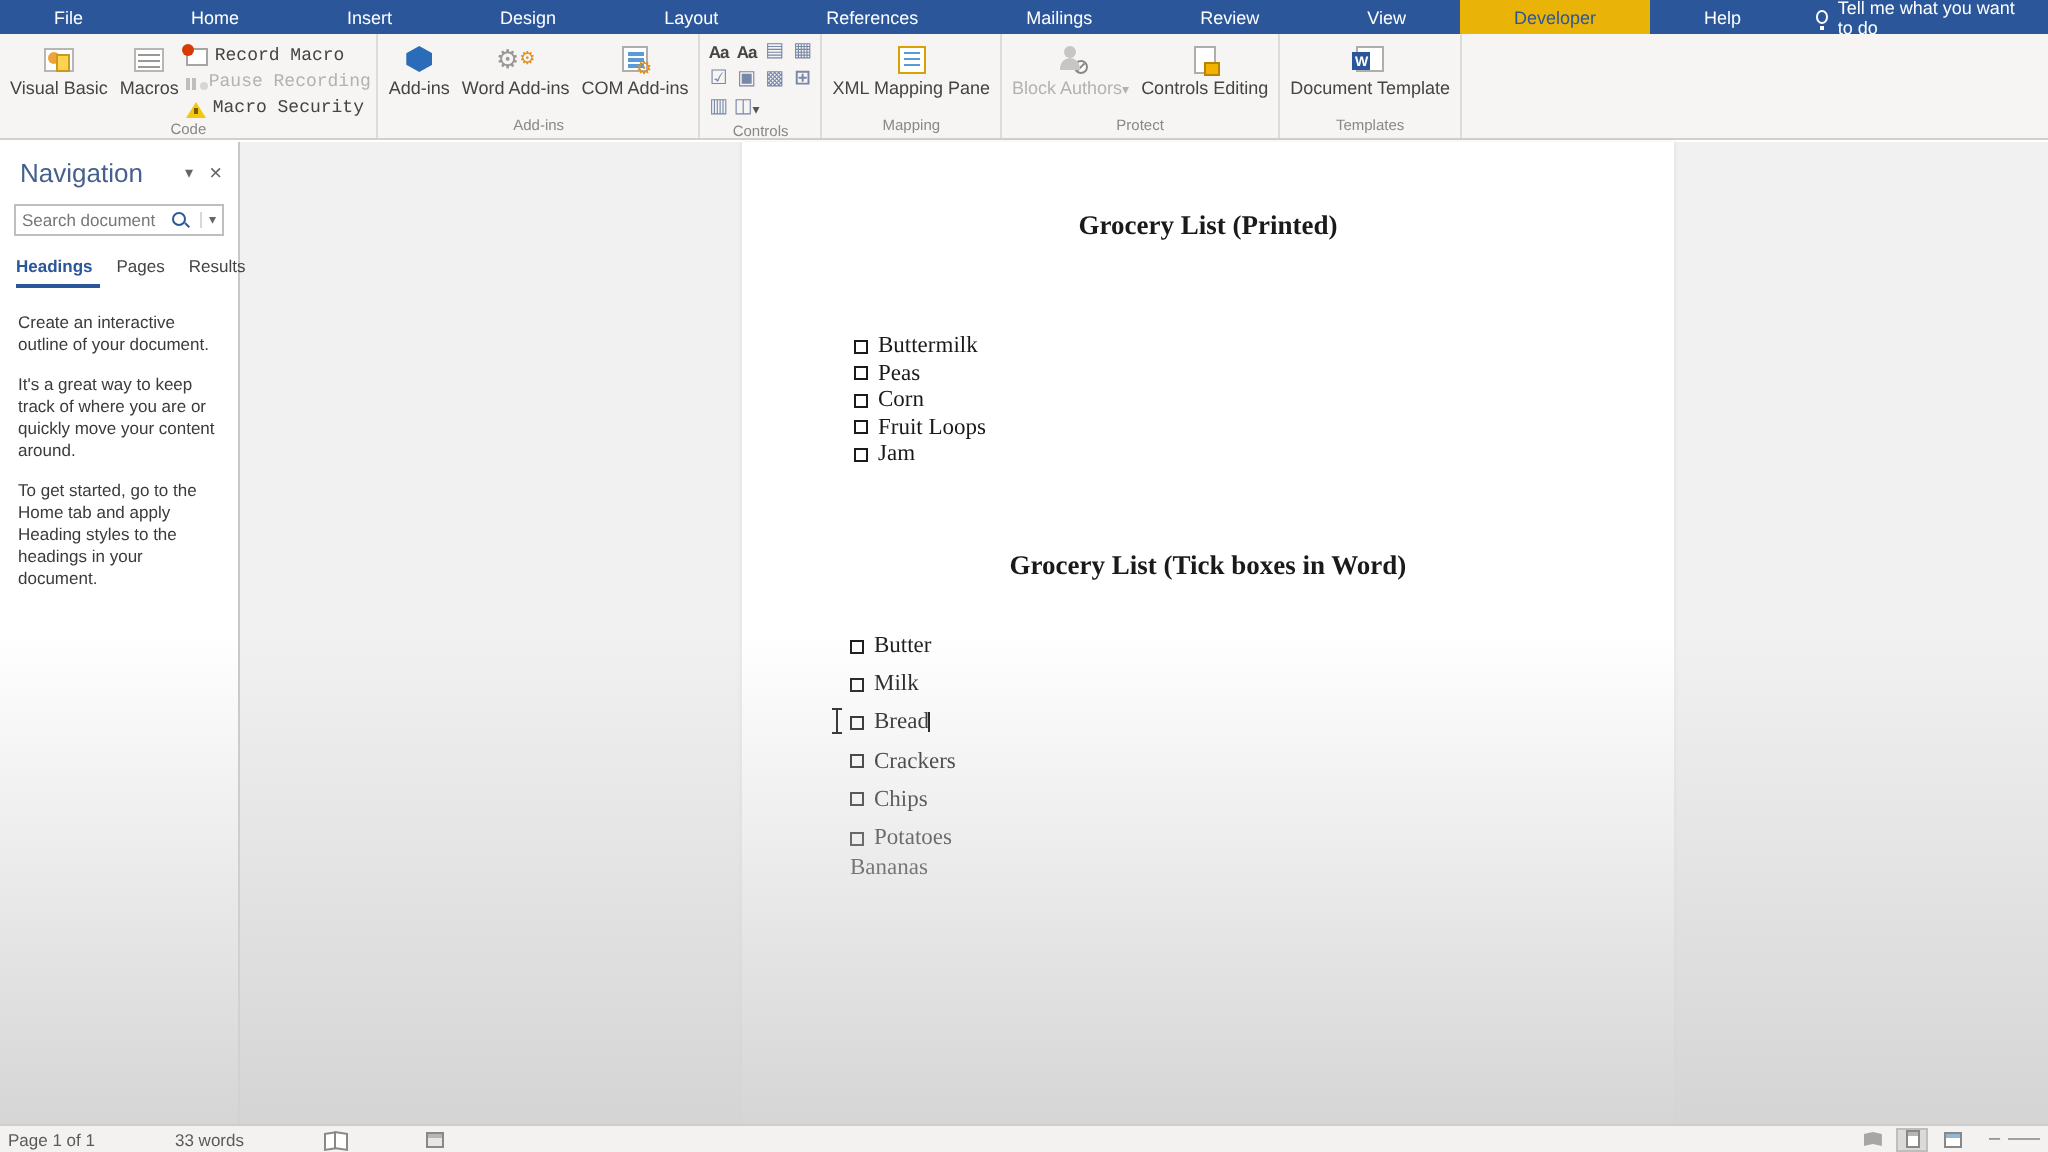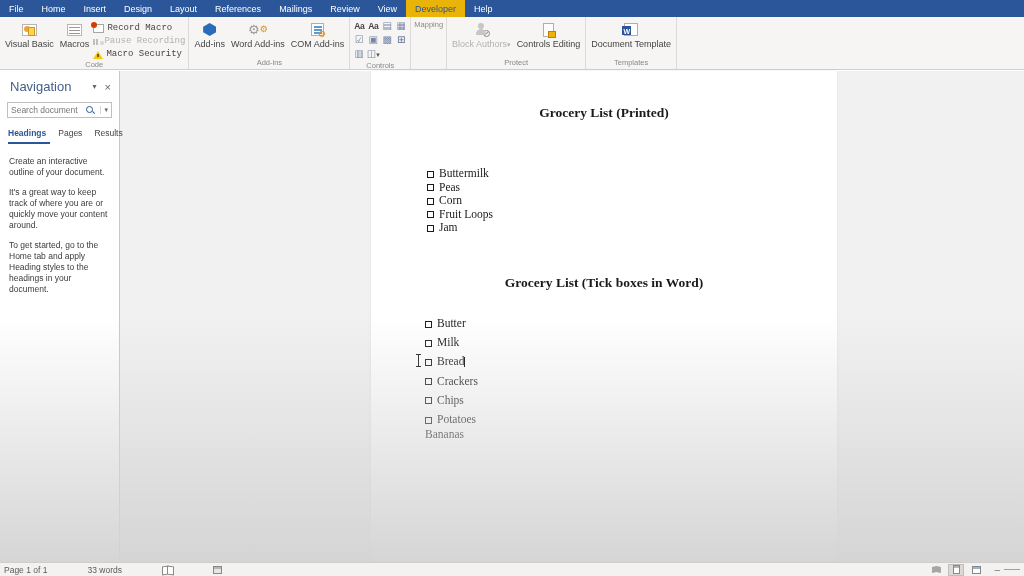--- a/index.html
+++ b/index.html
@@ -1,21 +1,21 @@
 <!DOCTYPE html>
 <html><head>
 <meta charset="utf-8">
 <style>
   * { margin:0; padding:0; box-sizing:border-box; }
   html,body { width:1024px; height:576px; font-family:"Liberation Sans","DejaVu Sans",sans-serif; }
   .app { position:relative; width:1024px; height:576px; background:#fff; overflow:hidden; font-size:9px; color:#444; }
 
   
   .tabbar { position:absolute; top:0; left:0; right:0; height:17px; background:#2b579a; display:flex; align-items:stretch; color:#fff; font-size:9px; }
-  .tab { display:flex; align-items:center; padding:0 9px; cursor:default; white-space:nowrap; }
+  .tab { display:flex; align-items:center; padding:0 27px; cursor:default; white-space:nowrap; }
   .tab.active { background:#eab308; color:#2b579a; }
   .tellme { display:flex; align-items:center; gap:5px; padding:0 10px; }
   .bulb { position:relative; width:7px; height:7px; border:1px solid #fff; border-radius:50%; display:inline-block; }
   .bulb::after { content:""; position:absolute; left:1.5px; top:6.5px; width:2px; height:2.5px; background:#fff; }
 
   
   .ribbon { position:absolute; top:17px; left:0; right:0; height:53px; background:#f6f5f3; border-bottom:1px solid #d2d0ce; display:flex; align-items:stretch; }
   .rgroup { display:flex; flex-direction:column; border-right:1px solid #dddbd9; padding:2px 3px 0 3px; }
   .rgroup-body { flex:1; display:flex; align-items:flex-start; gap:2px; }
   .rgroup-label { font-size:7.5px; color:#8a8886; text-align:center; padding:1px 0 2px 0; }
@@ -133,20 +133,24 @@
     <div class="tab">Home</div>
     <div class="tab">Insert</div>
     <div class="tab">Design</div>
     <div class="tab">Layout</div>
     <div class="tab">References</div>
     <div class="tab">Mailings</div>
     <div class="tab">Review</div>
     <div class="tab">View</div>
     <div class="tab active">Developer</div>
     <div class="tab">Help</div>
+    <div class="tellme">
+      <span class="bulb"></span>
+      <span>Tell me what you want to do</span>
+    </div>
   </div>
 
   <div class="ribbon">
 
     <div class="rgroup">
       <div class="rgroup-body">
         <div class="bigbtn">
           <span class="ic">
               <span class="i-window vb"></span>
             </span>
@@ -234,20 +238,28 @@
           <div class="ctrlcell">
               <span class="g">◫</span>
               <span class="dd-caret"></span>
             </div>
         </div>
       </div>
       <div class="rgroup-label">Controls</div>
     </div>
 
     <div class="rgroup">
+      <div class="rgroup-body">
+        <div class="bigbtn" style="min-width:48px;">
+          <span class="ic">
+              <span class="i-xmap"></span>
+            </span>
+          <span>XML Mapping Pane</span>
+        </div>
+      </div>
       <div class="rgroup-label">Mapping</div>
     </div>
 
     <div class="rgroup">
       <div class="rgroup-body">
         <div class="bigbtn disabled">
           <span class="ic">
               <span class="i-person">
                 <span class="slash"></span>
               </span>

